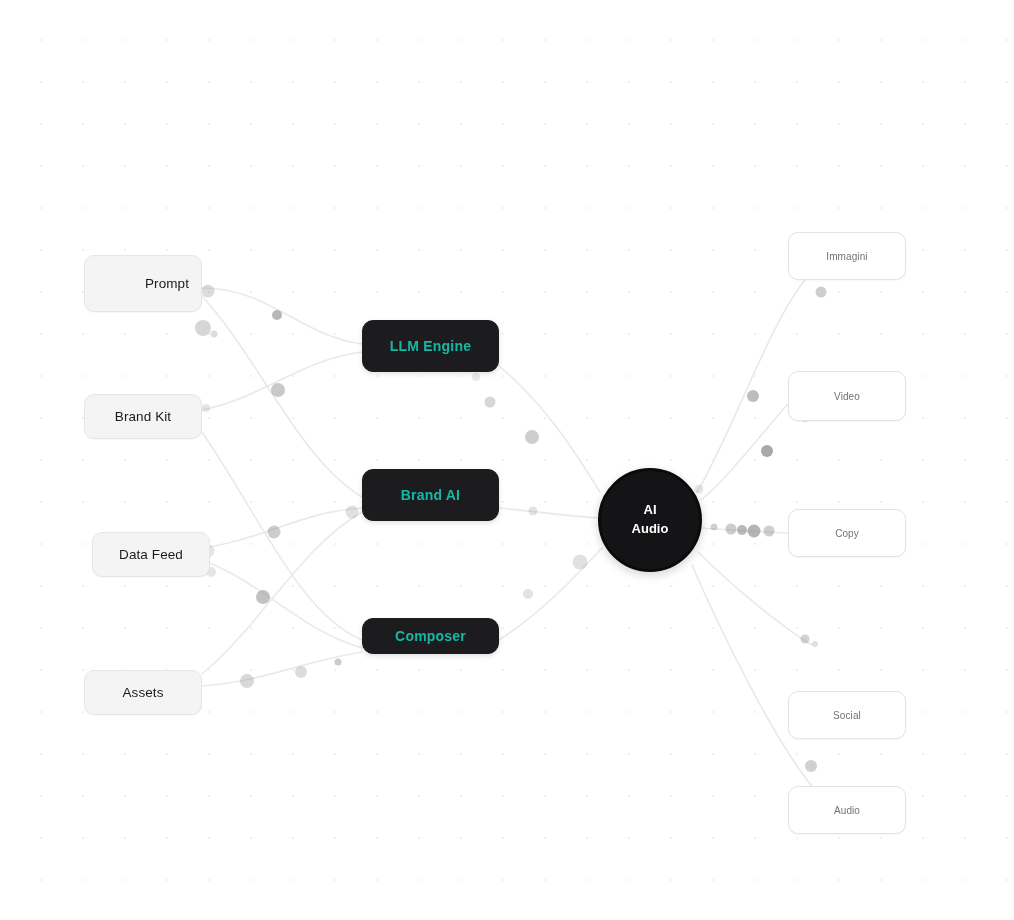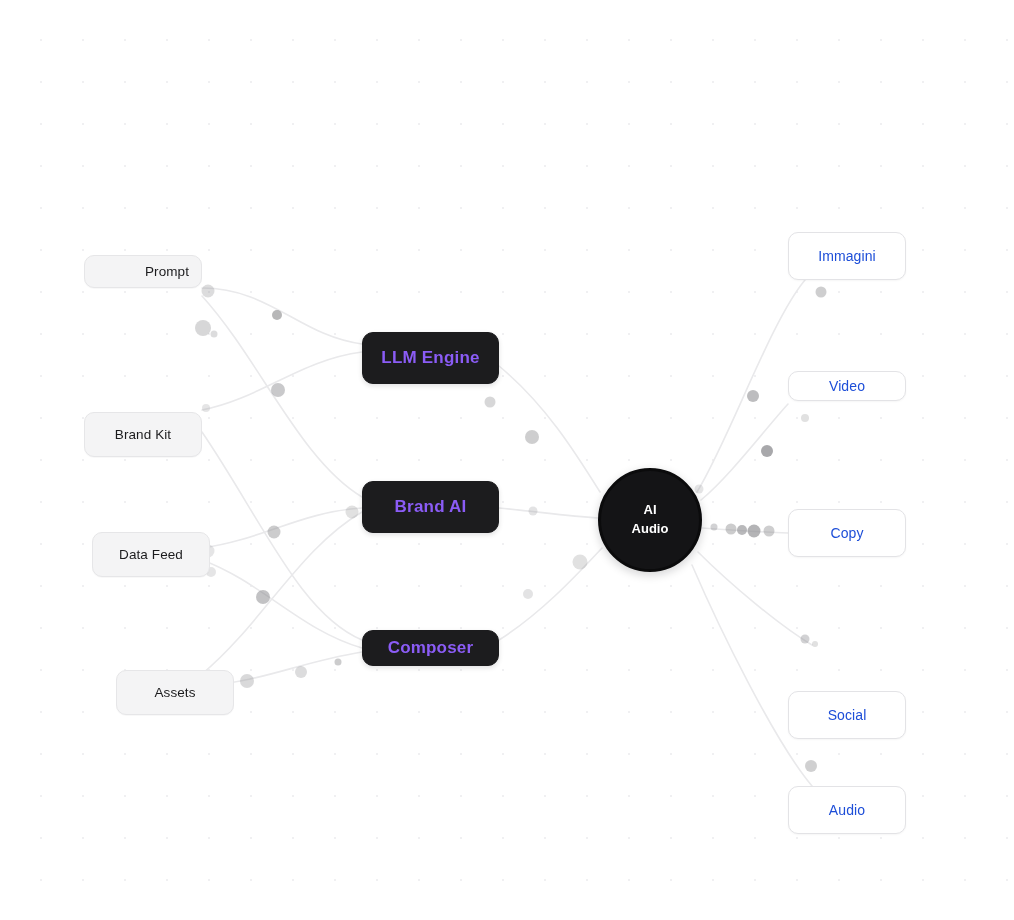--- a/index.html
+++ b/index.html
@@ -46,36 +46,35 @@
     border: 1px solid #e6e6e8;
     color: #1b1b1d;
     font-size: 13.5px;
     letter-spacing: 0.1px;
     box-shadow: 0 1px 1px rgba(16,16,20,0.03);
   }
 
   .node-output {
     background: #ffffff;
     border: 1px solid #e3e3e6;
-    color: #1d4ed8;
-    font-size: 14px;
+    color: #737373;
+    font-size: 10px;
     letter-spacing: 0.1px;
     box-shadow: 0 1px 2px rgba(16,16,20,0.04);
   }
 
   .node-process {
     background: #1c1c1e;
     border: 1px solid #1c1c1e;
-    color: #8b5cf6;
-    font-size: 17px;
+    color: #14b8a6;
+    font-size: 14px;
     font-weight: 700;
     letter-spacing: 0.2px;
     border-radius: 11px;
     box-shadow: 0 2px 5px rgba(10,10,14,0.12);
-    margin-top: 12px;
   }
 
   .node-core {
     border-radius: 50%;
     background: #141416;
     border: 3px solid #0b0b0c;
     color: #ffffff;
     font-size: 13px;
     font-weight: 700;
     line-height: 1.45;
@@ -134,45 +133,45 @@
       <circle cx="731" cy="529" r="5.5" fill="#8a8a8d" opacity="0.44"></circle>
       <circle cx="742" cy="530" r="5" fill="#8a8a8d" opacity="0.6"></circle>
       <circle cx="754" cy="531" r="6.5" fill="#8a8a8d" opacity="0.64"></circle>
       <circle cx="769" cy="531" r="5.5" fill="#8a8a8d" opacity="0.42"></circle>
       <circle cx="805" cy="639" r="4.5" fill="#8a8a8d" opacity="0.38"></circle>
       <circle cx="815" cy="644" r="3" fill="#8a8a8d" opacity="0.26"></circle>
       <circle cx="811" cy="766" r="6" fill="#8a8a8d" opacity="0.4"></circle>
     </svg>
 
   <div id="node-layer">
-      <div class="node node-input" style="left: 84px; top: 255px; width: 118px; height: 33px; padding-left: 48px;">
+      <div class="node node-input" style="left: 84px; top: 255px; width: 118px; height: 57px; padding-left: 48px;">
         <span>Prompt</span>
       </div>
-      <div class="node node-input" style="left: 84px; top: 412px; width: 118px; height: 45px;">
+      <div class="node node-input" style="left: 84px; top: 394px; width: 118px; height: 45px;">
         <span>Brand Kit</span>
       </div>
       <div class="node node-input" style="left: 92px; top: 532px; width: 118px; height: 45px;">
         <span>Data Feed</span>
       </div>
-      <div class="node node-input" style="left: 84px; top: 670px; width: 118px; height: 45px; margin-left: 32px;">
+      <div class="node node-input" style="left: 84px; top: 670px; width: 118px; height: 45px;">
         <span>Assets</span>
       </div>
       <div class="node node-process" style="left: 362px; top: 320px; width: 137px; height: 52px;">
         <span>LLM Engine</span>
       </div>
       <div class="node node-process" style="left: 362px; top: 469px; width: 137px; height: 52px;">
         <span>Brand AI</span>
       </div>
       <div class="node node-process" style="left: 362px; top: 618px; width: 137px; height: 36px;">
         <span>Composer</span>
       </div>
       <div class="node node-output" style="left: 788px; top: 232px; width: 118px; height: 48px;">
         <span>Immagini</span>
       </div>
-      <div class="node node-output" style="left: 788px; top: 371px; width: 118px; height: 30px;">
+      <div class="node node-output" style="left: 788px; top: 371px; width: 118px; height: 50px;">
         <span>Video</span>
       </div>
       <div class="node node-output" style="left: 788px; top: 509px; width: 118px; height: 48px;">
         <span>Copy</span>
       </div>
       <div class="node node-output" style="left: 788px; top: 648px; width: 118px; height: 48px; margin-top: 43px;">
         <span>Social</span>
       </div>
       <div class="node node-output" style="left: 788px; top: 786px; width: 118px; height: 48px; border-radius: 10px;">
         <span>Audio</span>

